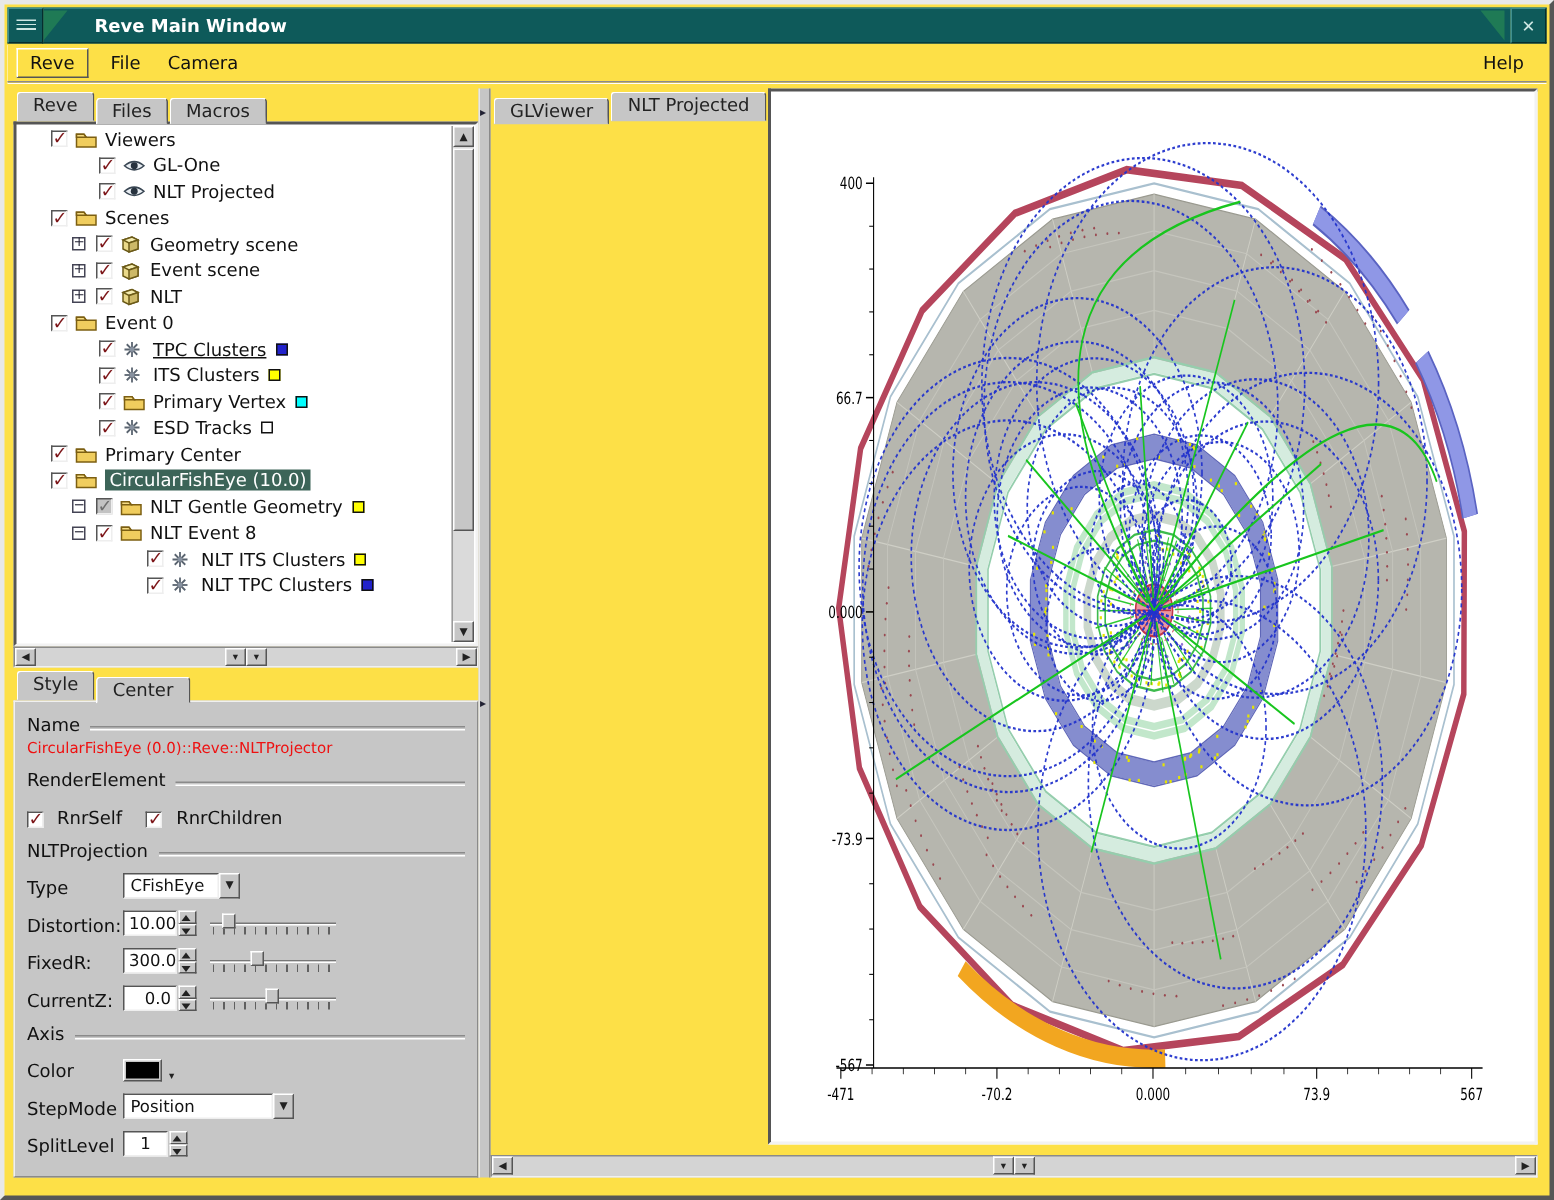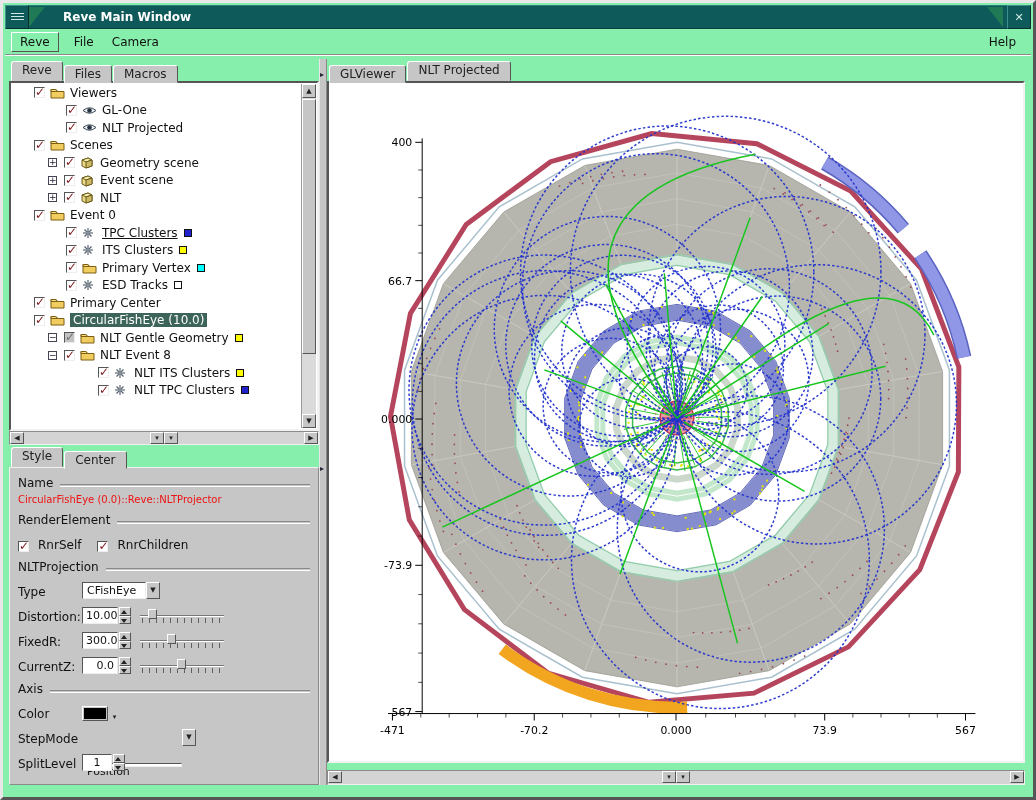--- a/index.html
+++ b/index.html
@@ -1,18 +1,18 @@
 <!DOCTYPE html>
 <html><head>
 <meta charset="utf-8">
 <style>
   html,body{margin:0;padding:0;width:1036px;height:800px;overflow:hidden;background:#9a9a9a;}
   *{box-sizing:border-box;}
   .window{
-    position:relative;width:1036px;height:800px;background:#86efac;
+    position:relative;width:1036px;height:800px;background:#fde047;
     border:3px solid;border-color:#e8e8e8 #565656 #565656 #e8e8e8;
     font-family:"DejaVu Sans","Liberation Sans",sans-serif;font-size:12px;color:#111;
   }
   
   .topbar{position:absolute;top:2px;left:2px;right:2px;height:24px;display:flex;}
   .wm-btn{width:24px;background:#0e5a5a;border:1px solid;border-color:#3f8f8f #052e2e #052e2e #3f8f8f;
           display:flex;align-items:center;justify-content:center;cursor:pointer;}
   .hlines{width:13px;height:9px;background:repeating-linear-gradient(#cfe8e4 0 1px,transparent 1px 3px);}
   .wm-x::after{content:"\2715";color:#cfe8e4;font-size:11px;line-height:11px;}
   .titlebar{flex:1;background:#0e5a5a;display:flex;align-items:center;
@@ -22,21 +22,21 @@
   .deco.r{border-width:0 16px 20px 0;border-color:transparent #1f7a55 transparent transparent;margin-left:auto;margin-right:4px;}
   .title{font-weight:bold;font-size:12px;color:#fff;margin-left:14px;white-space:nowrap;}
   
   .menubar{position:absolute;top:26px;left:2px;right:2px;height:26px;display:flex;align-items:center;
            padding:0 6px;border-bottom:1px solid #8a8a8a;box-shadow:0 1px 0 #ffffff;}
   .menu-item{padding:3px 9px;cursor:pointer;}
   .menu-item.boxed{border:1px solid;border-color:#fff #555 #555 #fff;padding:2px 8px;margin-right:6px;}
   .menu-item.help{margin-left:auto;}
   
   .left-panel{position:absolute;top:56px;left:6px;width:310px;bottom:12px;display:flex;flex-direction:column;}
-  .right-panel{position:absolute;top:56px;left:324px;right:8px;bottom:34px;display:flex;flex-direction:column;justify-content:flex-end;}
+  .right-panel{position:absolute;top:56px;left:324px;right:8px;bottom:34px;display:flex;justify-content:flex-end;}
   .vsplitter{position:absolute;left:316px;width:8px;top:56px;bottom:12px;background:#c6c6c6;
              border-left:1px solid #e8e8e8;border-right:1px solid #8a8a8a;cursor:col-resize;}
   .vsplitter i{position:absolute;left:0;font-style:normal;font-size:8px;color:#223;line-height:8px;}
   .vsplitter i.a1{top:12px;} .vsplitter i.a2{top:406px;}
   .vsplitter i::after{content:"\25B8";}
   
   .tabbar{display:flex;align-items:flex-end;height:22px;padding-left:2px;flex:none;position:relative;z-index:2;}
   .tab{background:#c6c6c6;border:1px solid;border-color:#fff #555 #c6c6c6 #fff;border-radius:3px 3px 0 0;
        padding:2px 10px 2px;font-size:12px;margin-right:1px;position:relative;top:2px;height:18px;line-height:13px;
        color:#222;cursor:pointer;}
@@ -80,21 +80,21 @@
   .editor{flex:1;background:#c6c6c6;border:1px solid;border-color:#f0f0f0 #8a8a8a #8a8a8a #f0f0f0;overflow:hidden;}
   .ed-head{display:flex;align-items:center;margin:8px 8px 0;font-size:12px;}
   .hline{flex:1;height:3px;border-top:1px solid #8a8a8a;border-bottom:1px solid #fff;margin-left:7px;transform:translateY(2px);}
   .ed-value{color:#ee1111;font-size:10px;margin:4px 8px 0;white-space:nowrap;}
   .ed-row{display:flex;align-items:flex-end;margin:7px 8px 0;height:18px;font-size:12px;}
   .edlbl{width:64px;flex:none;}
   .cklbl{margin-left:4px;}
   .combo{display:inline-flex;height:17px;cursor:pointer;}
   .cval{background:#fff;border:1px solid;border-color:#555 #eee #eee #555;width:64px;padding:1px 4px;
         font-size:11px;line-height:13px;white-space:nowrap;}
-  .cval.wide{width:100px;margin-top:34px;}
+  .cval.wide{width:100px;}
   .cbtn{width:14px;background:#c6c6c6;border:1px solid;border-color:#fff #555 #555 #fff;text-align:center;}
   .cbtn::after{content:"\25BC";font-size:7px;line-height:15px;display:block;color:#222;}
   .nentry{display:inline-block;width:36px;height:17px;background:#fff;border:1px solid;border-color:#555 #eee #eee #555;
           font-size:11px;text-align:right;padding:1px 3px;line-height:13px;}
   .nentry.small{width:30px;}
   .spin{width:12px;height:17px;display:inline-flex;flex-direction:column;margin-left:1px;cursor:pointer;}
   .su,.sd{flex:1;background:#c6c6c6;border:1px solid;border-color:#fff #555 #555 #fff;position:relative;}
   .su::after{content:"";position:absolute;left:1px;top:2px;border-left:3px solid transparent;border-right:3px solid transparent;border-bottom:4px solid #222;}
   .sd::after{content:"";position:absolute;left:1px;top:2px;border-left:3px solid transparent;border-right:3px solid transparent;border-top:4px solid #222;}
   .slider{position:relative;width:84px;height:16px;margin-left:9px;flex:none;cursor:pointer;}

